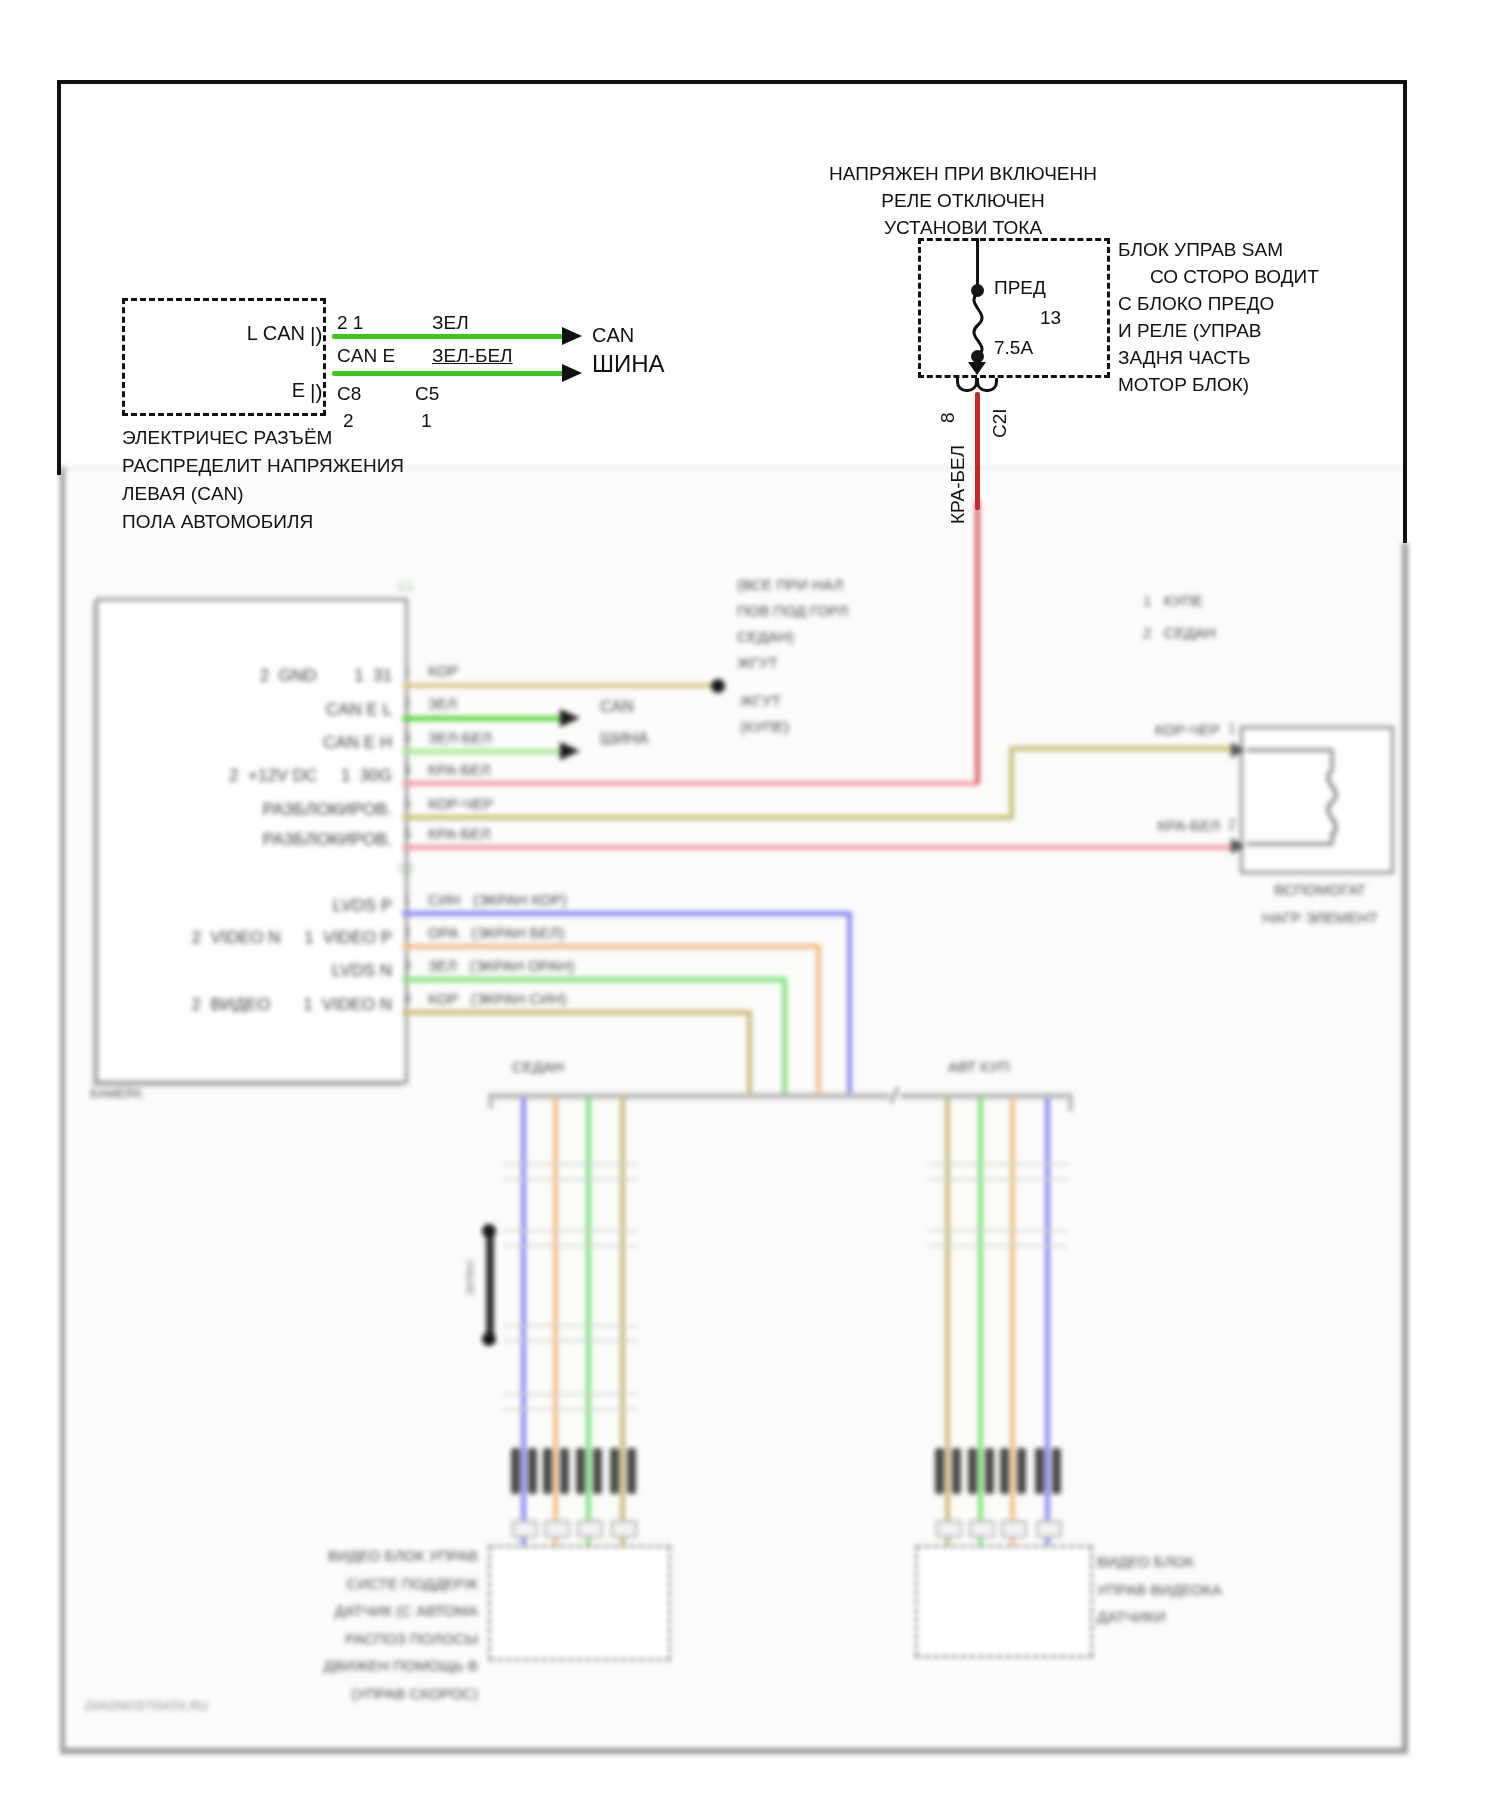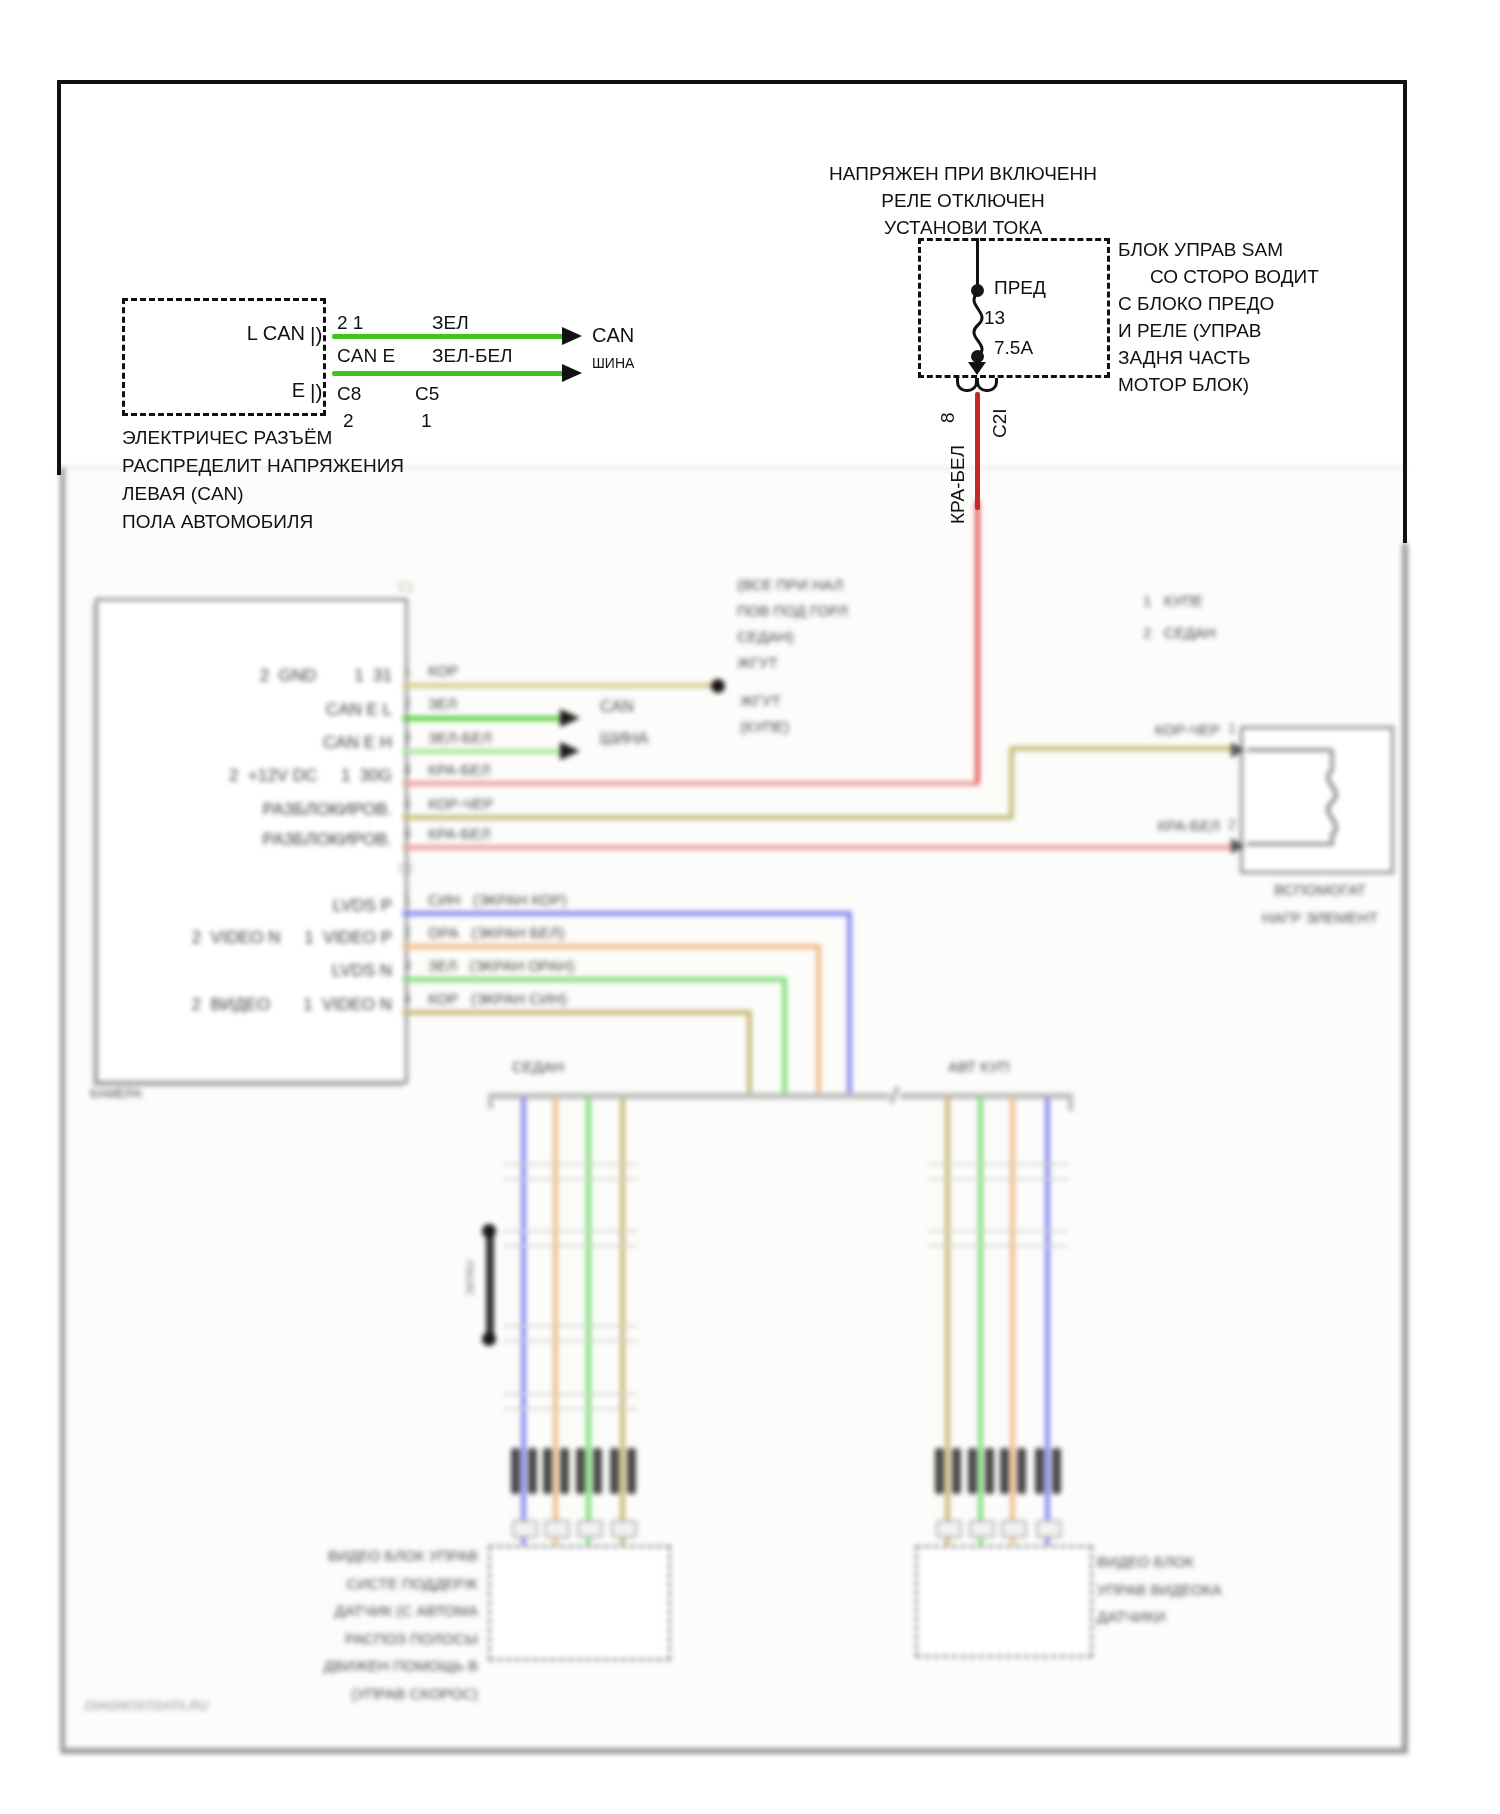--- a/index.html
+++ b/index.html
@@ -224,52 +224,52 @@
   <div class="txt" style="left:285px;top:377px;width:20px;text-align:right;font-size:20px;">E</div>
   <div class="txt" style="left:310px;top:321px;font-size:21px;">|)</div>
   <div class="txt" style="left:310px;top:378px;font-size:21px;">|)</div>
 
   <div class="txt" style="left:337px;top:309px;">2 1</div>
   <div class="txt" style="left:432px;top:309px;">ЗЕЛ</div>
   <div class="wire" style="left:332px;top:334px;width:232px;height:5px;background:#3fc322;"></div>
   <div class="arrow-r" style="left:562px;top:327px;"></div>
 
   <div class="txt" style="left:337px;top:342px;">CAN E</div>
-  <div class="txt" style="left:432px;top:342px;">ЗЕЛ-БЕЛ</div>
+  <div class="txt" style="left:432px;top:342px;text-decoration:underline;">ЗЕЛ-БЕЛ</div>
   <div class="wire" style="left:332px;top:371px;width:232px;height:5px;background:#3fc322;"></div>
   <div class="arrow-r" style="left:562px;top:364px;"></div>
 
   <div class="txt" style="left:337px;top:380px;">C8</div>
   <div class="txt" style="left:415px;top:380px;">C5</div>
   <div class="txt" style="left:343px;top:407px;">2</div>
   <div class="txt" style="left:421px;top:407px;">1</div>
 
   <div class="txt" style="left:592px;top:322px;font-size:20px;">CAN</div>
-  <div class="txt" style="left:592px;top:350px;font-size:14px;">ШИНА</div>
+  <div class="txt" style="left:592px;top:350px;font-size:24px;">ШИНА</div>
 
   <div class="txt" style="left:122px;top:424px;">ЭЛЕКТРИЧЕС РАЗЪЁМ</div>
   <div class="txt" style="left:122px;top:452px;">РАСПРЕДЕЛИТ НАПРЯЖЕНИЯ</div>
   <div class="txt" style="left:122px;top:480px;">ЛЕВАЯ (CAN)</div>
   <div class="txt" style="left:122px;top:508px;text-align:center;">ПОЛА АВТОМОБИЛЯ</div>
 
   <div class="txt" style="left:763px;top:160px;width:400px;text-align:center;">НАПРЯЖЕН ПРИ ВКЛЮЧЕНН</div>
   <div class="txt" style="left:763px;top:187px;width:400px;text-align:center;">РЕЛЕ ОТКЛЮЧЕН</div>
   <div class="txt" style="left:763px;top:214px;width:400px;text-align:center;">УСТАНОВИ ТОКА</div>
 
   <div class="dashedbox" style="left:918px;top:238px;width:186px;height:134px;"></div>
   <div class="bar" style="left:976px;top:238px;width:3px;height:52px;"></div>
   <div class="dot" style="left:971px;top:284px;width:13px;height:13px;"></div>
   <svg class="abs" style="left:959px;top:292px;" width="38" height="66">
     <path d="M19,0 C5,13 33,21 19,33 C5,45 33,53 19,64" stroke="#111" stroke-width="3" fill="none"></path>
   </svg>
   <div class="dot" style="left:971px;top:350px;width:13px;height:13px;"></div>
   <div class="bar" style="left:976px;top:358px;width:3px;height:6px;"></div>
   <div class="abs" style="left:968px;top:362px;width:0;height:0;border-left:9px solid transparent;border-right:9px solid transparent;border-top:13px solid #111;"></div>
   <div class="txt" style="left:994px;top:274px;">ПРЕД</div>
-  <div class="txt" style="left:984px;top:304px;">13</div>
+  <div class="txt" style="left:1040px;top:304px;">13</div>
   <div class="txt" style="left:994px;top:334px;">7.5А</div>
 
   <div class="txt" style="left:1118px;top:236px;">БЛОК УПРАВ SAM</div>
   <div class="txt" style="left:1150px;top:263px;">СО СТОРО ВОДИТ</div>
   <div class="txt" style="left:1118px;top:290px;">С БЛОКО ПРЕДО</div>
   <div class="txt" style="left:1118px;top:317px;">И РЕЛЕ (УПРАВ</div>
   <div class="txt" style="left:1118px;top:344px;">ЗАДНЯ ЧАСТЬ</div>
   <div class="txt" style="left:1118px;top:371px;">МОТОР БЛОК)</div>
 
   <div class="bracket" style="left:956px;top:378px;"></div>

